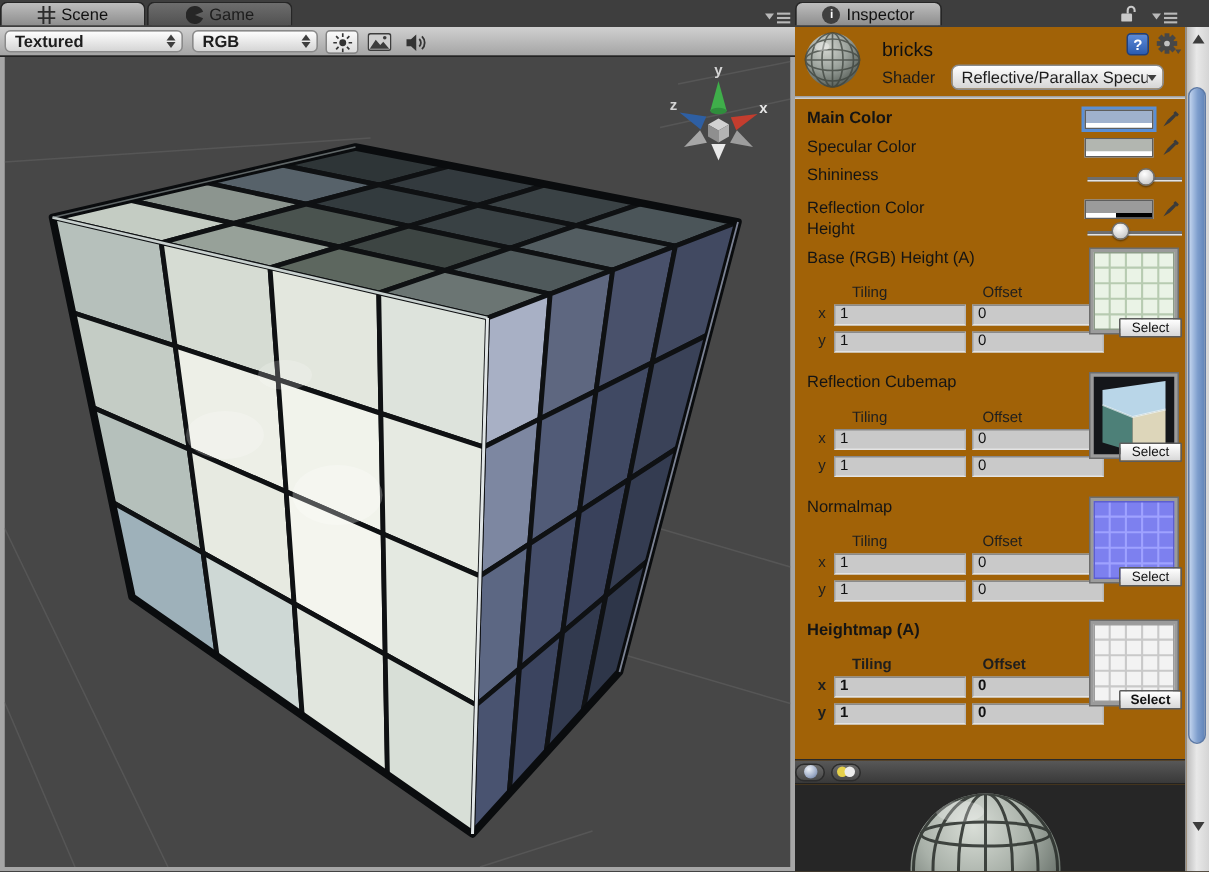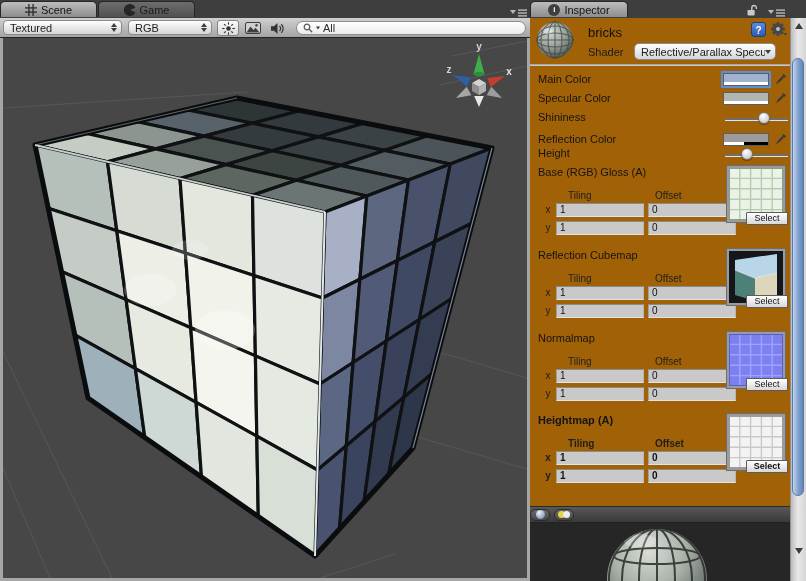--- a/index.html
+++ b/index.html
@@ -10,21 +10,21 @@
   
   .tabbar{position:absolute;height:18px;background:#3e3e3e;}
   .tab{position:absolute;top:1px;height:16px;display:flex;align-items:center;justify-content:center;gap:4px;
        font-size:11px;border-radius:5px 5px 0 0;border:1px solid #262626;border-bottom:none;box-sizing:border-box;}
   .tab.active{background:linear-gradient(#bdbdbd,#8d8d8d);color:#111;}
   .tab.inactive{background:linear-gradient(#6d6d6d,#515151);color:#1c1c1c;}
   .panel-menu{position:absolute;top:4px;width:17px;height:10px;}
 
   
   #scene-toolbar{position:absolute;left:0;top:18px;width:530px;height:20px;
-      background:linear-gradient(#d0d0d0,#a4a4a4);border-bottom:1px solid #232323;box-sizing:border-box;}
+      background:linear-gradient(#d0d0d0,#a4a4a4);border-bottom:1px solid #232323;box-sizing:border-box;font-weight:bold;}
   .popup{position:absolute;background:linear-gradient(#fefefe,#d5d5d5);border:1px solid #8a8a8a;border-radius:4px;
       font-size:11px;color:#1d1d1d;display:flex;align-items:center;padding-left:6px;box-sizing:border-box;}
   .popup .arrows{position:absolute;right:4px;top:2px;display:flex;flex-direction:column;gap:1px;}
   .tri-up{width:0;height:0;border-left:3px solid transparent;border-right:3px solid transparent;border-bottom:4px solid #3e3e3e;}
   .tri-dn{width:0;height:0;border-left:3px solid transparent;border-right:3px solid transparent;border-top:4px solid #3e3e3e;}
   .tri-dn.sm{border-left-width:3px;border-right-width:3px;border-top-width:4px;}
   .tool-btn{position:absolute;display:flex;align-items:center;justify-content:center;border-radius:3px;}
   .tool-btn.on{background:linear-gradient(#fbfbfb,#dadada);border:1px solid #848484;box-sizing:border-box;}
   .search{position:absolute;border-radius:8px;background:linear-gradient(#ffffff,#ececec);border:1px solid #8d8d8d;
       display:flex;align-items:center;font-size:11px;color:#2e2e2e;padding:0 6px;gap:2px;box-sizing:border-box;}
@@ -155,28 +155,20 @@
         <path d="M1.5,10.5 L5.5,4.5 L8.5,8 L10.5,5.8 L14.5,10.5 Z" fill="#3d3d3d"></path>
         <circle cx="11.5" cy="3.2" r="1.2" fill="#3d3d3d"></circle>
       </svg>
     </div>
     <div class="tool-btn" style="left:266px;top:2px;width:22px;height:16px;">
       <svg width="15" height="13" viewBox="0 0 15 13">
         <polygon points="1,4.2 4,4.2 7.5,1 7.5,12 4,8.8 1,8.8" fill="#333"></polygon>
         <path d="M9.5,4 a3.4,3.4 0 0 1 0,5" stroke="#333" stroke-width="1.2" fill="none"></path>
         <path d="M11.3,2.2 a6,6 0 0 1 0,8.6" stroke="#333" stroke-width="1.2" fill="none"></path>
       </svg>
-    </div>
-    <div class="search" style="left:296px;top:3px;width:230px;height:14px;">
-      <svg width="10" height="10" viewBox="0 0 10 10">
-        <circle cx="4" cy="4" r="2.8" fill="none" stroke="#555" stroke-width="1.2"></circle>
-        <line x1="6.2" y1="6.2" x2="9.2" y2="9.2" stroke="#555" stroke-width="1.3"></line>
-      </svg>
-      <span class="tri-dn sm" style="transform:scale(.7);"></span>
-      <span>All</span>
     </div>
   </div>
 
   <div id="viewport">
     <svg id="scene-canvas" viewBox="3 38 524 540">
         <rect x="3" y="38" width="524" height="540" fill="#474747"></rect>
         <line x1="3" y1="108" x2="247" y2="92" stroke="#666666" stroke-width="1" opacity="0.5"></line>
         <line x1="452" y1="56" x2="527" y2="41" stroke="#666666" stroke-width="1" opacity="0.5"></line>
         <line x1="440" y1="85" x2="527" y2="66" stroke="#666666" stroke-width="1" opacity="0.5"></line>
         <line x1="418" y1="346" x2="527" y2="378" stroke="#666666" stroke-width="1" opacity="0.5"></line>
@@ -324,21 +316,21 @@
             <circle r="4.8"></circle>
               <circle r="1.9" fill="#c2c2c2"></circle>
           </g>
           <polygon points="13.5,12 17.5,12 15.5,15" fill="#474747"></polygon>
         </svg>
       </div>
       <div id="insp-divider"></div>
 
       <div id="material-props">
           <div class="prop-row" style="top: 54px;">
-            <span class="ilabel" style="top: 1px;">Main Color</span>
+            <span class="ilabel" style="top: 1px; font-weight: bold;">Main Color</span>
             <div class="swatch focused">
               <div class="c" style="background: rgb(159, 177, 205);"></div>
               <div class="a"></div>
             </div>
             <div class="dropper"><svg width="16" height="16" viewBox="0 0 16 16">
                 <g transform="rotate(45 8 8)" fill="#3b3b3b">
                   <rect x="6.3" y="1.2" width="3.4" height="2" rx="0.5"></rect>
                   <rect x="6.9" y="3" width="2.2" height="7" rx="0.8"></rect>
                   <polygon points="6.9,9.5 9.1,9.5 8,14.2"></polygon>
                 </g>
@@ -378,21 +370,21 @@
               </svg></div>
           </div>
           <div class="prop-row" style="top: 128px;">
             <span class="ilabel" style="top: 1px;">Height</span>
             <div class="slider-track"></div>
             <div class="slider-thumb" style="left: 211.05px;"></div>
           </div>
         </div>
       <div id="texture-sections">
           <div class="section" style="top: 148px;">
-            <div class="sec-label">Base (RGB) Gloss (A)</div>
+            <div class="sec-label">Base (RGB) Height (A)</div>
             <div class="hdr" style="left: 38px;">Tiling</div>
             <div class="hdr" style="left: 125px;">Offset</div>
             <div class="axis" style="left: 14px; top: 38px;">x</div>
             <div class="field" style="left: 26px; top: 37px; width: 80px;">1</div>
             <div class="field" style="left: 118px; top: 37px; width: 80px;">0</div>
             <div class="axis" style="left: 14px; top: 56px;">y</div>
             <div class="field" style="left: 26px; top: 55px; width: 80px;">1</div>
             <div class="field" style="left: 118px; top: 55px; width: 80px;">0</div>
             <div class="thumb"><svg width="54" height="52" viewBox="0 0 54 52">
                 <rect x="0" y="0" width="54" height="52" fill="#eaf3e6"></rect>

